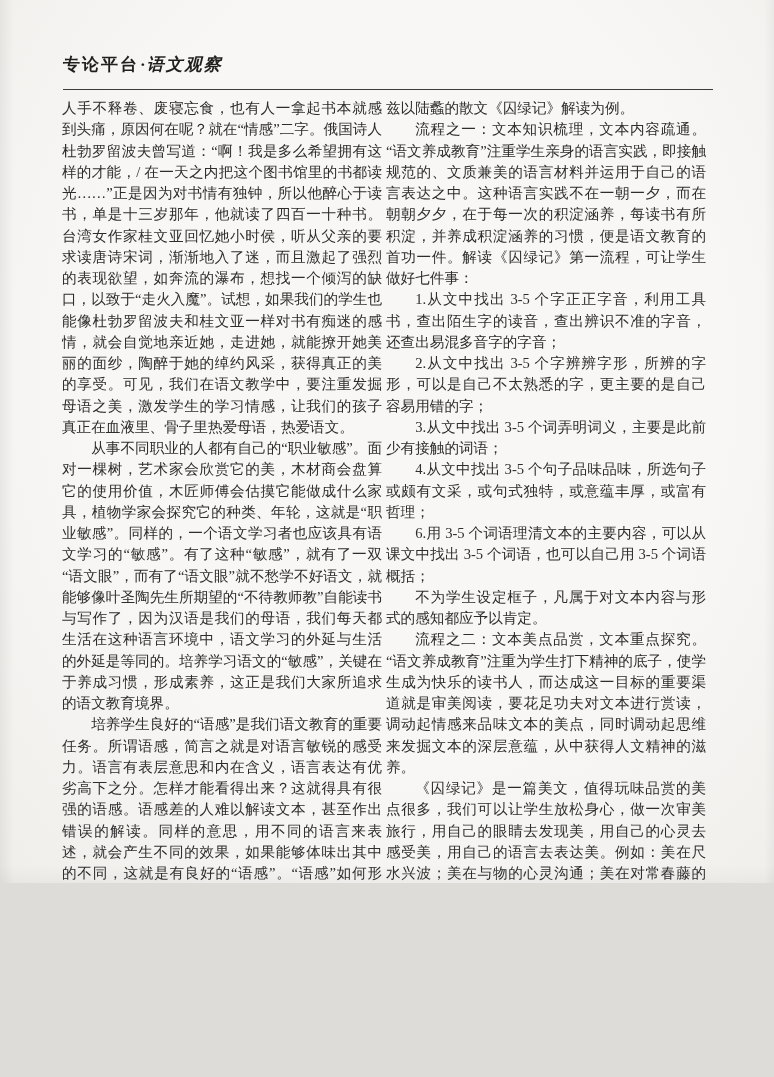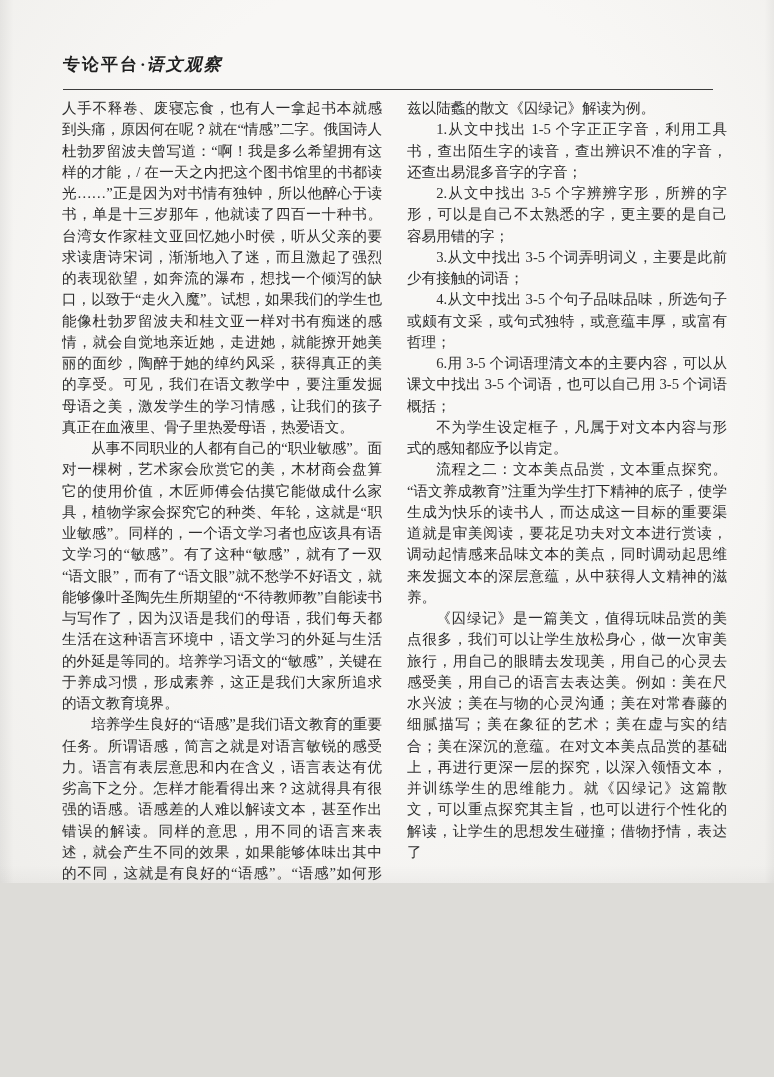--- a/index.html
+++ b/index.html
@@ -33,21 +33,21 @@
     letter-spacing:2px;color:#1f1f1f;
   }
   .header-rule{
     position:absolute;left:63px;top:89px;
     width:650px;height:1px;background:#3c3c3c;
   }
   
   .columns{
     position:absolute;left:62px;top:98px;
     width:652px;height:894px;
-    display:flex;gap:25px;
+    display:flex;gap:4px;
   }
   .col{
     width:320px;flex:0 0 320px;
     font-family:"Liberation Serif","DejaVu Serif",serif;
     font-size:14.6px;line-height:21.25px;
     text-align:justify;text-justify:inter-ideograph;
     color:#2d2d2d;
     overflow:hidden;
   }
   .col p{margin:0;padding:0;}
@@ -88,21 +88,22 @@
 
     <section class="col">
       <p class="noindent">人手不释卷、废寝忘食，也有人一拿起书本就感到头痛，原因何在呢？就在“情感”二字。俄国诗人杜勃罗留波夫曾写道：“啊！我是多么希望拥有这样的才能，/ 在一天之内把这个图书馆里的书都读光……”正是因为对书情有独钟，所以他醉心于读书，单是十三岁那年，他就读了四百一十种书。台湾女作家桂文亚回忆她小时侯，听从父亲的要求读唐诗宋词，渐渐地入了迷，而且激起了强烈的表现欲望，如奔流的瀑布，想找一个倾泻的缺口，以致于“走火入魔”。试想，如果我们的学生也能像杜勃罗留波夫和桂文亚一样对书有痴迷的感情，就会自觉地亲近她，走进她，就能撩开她美丽的面纱，陶醉于她的绰约风采，获得真正的美的享受。可见，我们在语文教学中，要注重发掘母语之美，激发学生的学习情感，让我们的孩子真正在血液里、骨子里热爱母语，热爱语文。</p>
       <p class="indent">从事不同职业的人都有自己的“职业敏感”。面对一棵树，艺术家会欣赏它的美，木材商会盘算它的使用价值，木匠师傅会估摸它能做成什么家具，植物学家会探究它的种类、年轮，这就是“职业敏感”。同样的，一个语文学习者也应该具有语文学习的“敏感”。有了这种“敏感”，就有了一双“语文眼”，而有了“语文眼”就不愁学不好语文，就能够像叶圣陶先生所期望的“不待教师教”自能读书与写作了，因为汉语是我们的母语，我们每天都生活在这种语言环境中，语文学习的外延与生活的外延是等同的。培养学习语文的“敏感”，关键在于养成习惯，形成素养，这正是我们大家所追求的语文教育境界。</p>
       <p class="indent">培养学生良好的“语感”是我们语文教育的重要任务。所谓语感，简言之就是对语言敏锐的感受力。语言有表层意思和内在含义，语言表达有优劣高下之分。怎样才能看得出来？这就得具有很强的语感。语感差的人难以解读文本，甚至作出错误的解读。同样的意思，用不同的语言来表述，就会产生不同的效果，如果能够体味出其中的不同，这就是有良好的“语感”。“语感”如何形成？一条重要的途径，就是大量接触规范的、文质兼美的语言材料。多读美文，接触好的语言，脑海中便会形成许多好的语言模式，自然也便可以识得好的语言，出口、下笔就能运用好的语言。</p>
 
     </section>
 
     <section class="col">
       <p class="noindent">兹以陆蠡的散文《囚绿记》解读为例。</p>
-      <p class="indent">1.从文中找出 1-5 个字正正字音，利用工具书，查出陌生字的读音，查出辨识不准的字音，还查出易混多音字的字音；</p>
+      <p class="indent">流程之一：文本知识梳理，文本内容疏通。“语文养成教育”注重学生亲身的语言实践，即接触规范的、文质兼美的语言材料并运用于自己的语言表达之中。这种语言实践不在一朝一夕，而在朝朝夕夕，在于每一次的积淀涵养，每读书有所积淀，并养成积淀涵养的习惯，便是语文教育的首功一件。解读《囚绿记》第一流程，可让学生做好七件事：</p>
+      <p class="indent">1.从文中找出 3-5 个字正正字音，利用工具书，查出陌生字的读音，查出辨识不准的字音，还查出易混多音字的字音；</p>
       <p class="indent">2.从文中找出 3-5 个字辨辨字形，所辨的字形，可以是自己不太熟悉的字，更主要的是自己容易用错的字；</p>
       <p class="indent">3.从文中找出 3-5 个词弄明词义，主要是此前少有接触的词语；</p>
       <p class="indent">4.从文中找出 3-5 个句子品味品味，所选句子或颇有文采，或句式独特，或意蕴丰厚，或富有哲理；</p>
       <p class="indent">6.用 3-5 个词语理清文本的主要内容，可以从课文中找出 3-5 个词语，也可以自己用 3-5 个词语概括；</p>
       <p class="indent">不为学生设定框子，凡属于对文本内容与形式的感知都应予以肯定。</p>
       <p class="indent">流程之二：文本美点品赏，文本重点探究。“语文养成教育”注重为学生打下精神的底子，使学生成为快乐的读书人，而达成这一目标的重要渠道就是审美阅读，要花足功夫对文本进行赏读，调动起情感来品味文本的美点，同时调动起思维来发掘文本的深层意蕴，从中获得人文精神的滋养。</p>
       <p class="indent">《囚绿记》是一篇美文，值得玩味品赏的美点很多，我们可以让学生放松身心，做一次审美旅行，用自己的眼睛去发现美，用自己的心灵去感受美，用自己的语言去表达美。例如：美在尺水兴波；美在与物的心灵沟通；美在对常春藤的细腻描写；美在象征的艺术；美在虚与实的结合；美在深沉的意蕴。在对文本美点品赏的基础上，再进行更深一层的探究，以深入领悟文本，并训练学生的思维能力。就《囚绿记》这篇散文，可以重点探究其主旨，也可以进行个性化的解读，让学生的思想发生碰撞；借物抒情，表达了</p>
     </section>
 
   </div>

